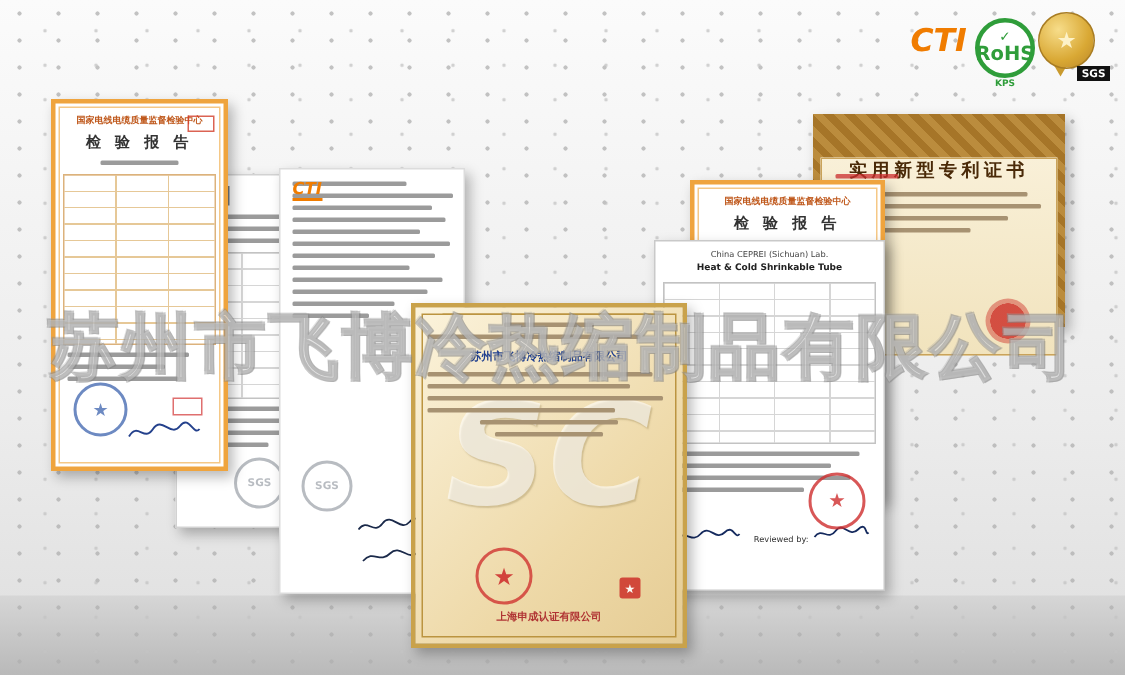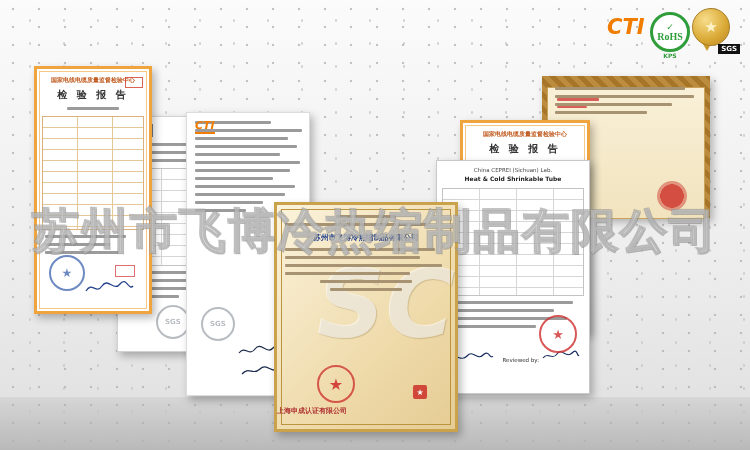--- a/index.html
+++ b/index.html
@@ -50,28 +50,28 @@
   .grayring{border:2px solid #8a9099;color:#8a9099;opacity:.6;}
   .redblob{position:absolute;border-radius:50%;opacity:.88;z-index:4;
     background:radial-gradient(circle,#cf3a30 0 55%,rgba(207,58,48,.55) 56% 72%,transparent 73%);}
   .sig{position:absolute;z-index:4;}
 
   .sgsbox{position:absolute;left:7px;top:7px;background:#767d84;color:#fff;
     font-weight:700;font-style:italic;font-size:8px;padding:2px 5px;}
   .ctibox{position:absolute;left:8px;top:7px;color:#f07c00;font-weight:800;font-style:italic;font-size:11px;
     border-bottom:2px solid #f07c00;padding-bottom:1px;line-height:1;}
 
-  .c4 .mono{position:absolute;top:52px;left:0;right:0;text-align:right;font-size:95px;font-weight:700;
+  .c4 .mono{position:absolute;top:52px;left:0;right:0;text-align:center;font-size:95px;font-weight:700;
     font-style:italic;color:rgba(255,255,255,.6);text-shadow:1px 1px 1px rgba(150,130,80,.35);z-index:0;line-height:1;}
   .c4 .c4c{position:relative;z-index:1;}
   .c4 .ctitle{margin-top:12px;text-align:center;font-size:10.5px;font-weight:800;letter-spacing:2px;
     color:#8a1f1f;white-space:nowrap;}
   .c4 .hair{height:1px;background:#bb9440;margin:4px 18px 0;}
   .c4 .company{margin-top:7px;text-align:center;font-size:7.5px;font-weight:700;color:#1f3f8f;white-space:nowrap;}
-  .c4 .issuer{position:absolute;left:0;right:0;bottom:13px;font-size:7px;font-weight:700;
+  .c4 .issuer{position:absolute;left:0;right:0;bottom:13px;text-align:center;font-size:7px;font-weight:700;
     color:#b03434;z-index:2;white-space:nowrap;}
   .sealstar{position:absolute;left:40px;bottom:26px;width:34px;height:34px;border:2px solid rgba(205,40,40,.75);
     border-radius:50%;color:rgba(205,40,40,.85);display:flex;align-items:center;justify-content:center;
     font-size:16px;z-index:2;}
   .cnas{position:absolute;right:28px;bottom:30px;width:14px;height:14px;background:#cf3a30;border-radius:2px;
     color:#fff;font-size:8px;display:flex;align-items:center;justify-content:center;z-index:2;opacity:.9;}
 
   .lab{margin-top:6px;text-align:center;font-size:5.5px;color:#444;white-space:nowrap;}
   .prod{margin-top:2px;text-align:center;font-size:6px;font-weight:700;color:#222;white-space:nowrap;}
   .tiny{font-size:5.5px;color:#333;}
@@ -85,21 +85,21 @@
   .watermark{position:absolute;top:200px;left:0;right:0;text-align:center;z-index:40;pointer-events:none;
     font-size:47px;font-weight:700;letter-spacing:2px;white-space:nowrap;color:rgba(255,255,255,.55);
     -webkit-text-stroke:1.5px rgba(135,135,135,.45);
     text-shadow:1px 1px 0 rgba(130,130,130,.35),-1px -1px 0 rgba(160,160,160,.3);}
 
   .iso{position:absolute;left:527px;top:20px;font-size:20px;font-weight:800;color:#0a0a0a;z-index:50;letter-spacing:.5px;}
   .ctilogo{position:absolute;left:607px;top:15px;font-size:21px;font-weight:800;font-style:italic;color:#f07c00;z-index:50;}
   .rohs{position:absolute;left:650px;top:12px;width:34px;height:34px;border-radius:50%;background:#fff;
     border:3px solid #2f9d3a;display:flex;flex-direction:column;align-items:center;justify-content:center;z-index:50;}
   .rohs .chk{color:#2f9d3a;font-size:9px;line-height:1;}
-  .rohs .txt{color:#2f9d3a;font-weight:700;font-size:10px;line-height:1;font-family:Liberation Serif, serif;}
+  .rohs .txt{color:#2f9d3a;font-weight:700;font-size:13px;line-height:1;}
   .rohs-sub{position:absolute;left:650px;top:52px;width:40px;text-align:center;font-size:6px;font-weight:700;
     color:#2f9d3a;z-index:50;}
   .medal{position:absolute;left:692px;top:8px;width:42px;height:48px;z-index:50;}
   .medal .ribbon{position:absolute;left:8px;bottom:-2px;width:0;height:0;
     border:7px solid transparent;border-top:12px solid #c99a2e;}
   .medal .coin{position:relative;width:36px;height:36px;border-radius:50%;border:1px solid #a87c22;
     background:radial-gradient(circle at 35% 30%,#f7dd8a,#d9a834 60%,#b9862a);
     display:flex;align-items:center;justify-content:center;color:#fdf2c8;font-size:15px;}
   .medal .tag{position:absolute;right:-6px;bottom:2px;background:#111;color:#fff;font-size:7px;
     font-weight:700;padding:1px 3px;}
@@ -241,20 +241,21 @@
       <span>★</span>
     </div>
   </div>
 
   <div class="cert c7">
     <div class="paper">
       <div class="lines" style="position:absolute;left:2px;top:4px;width:60px">
         <div class="ln red" style="width:70%;height:2.5px"></div>
         <div class="ln red" style="width:50%;height:2.5px"></div>
       </div>
+      <div class="ptitle">实用新型专利证书</div>
       <div class="lines" style="margin-top:6px">
         <div class="ln tan" style="width:82%"></div>
         <div class="ln tan" style="width:88%"></div>
         <div class="ln tan" style="width:74%"></div>
         <div class="ln tan" style="width:58%"></div>
       </div>
       <div class="redblob" style="right:18px;bottom:8px;width:30px;height:30px"></div>
     </div>
   </div>
 

